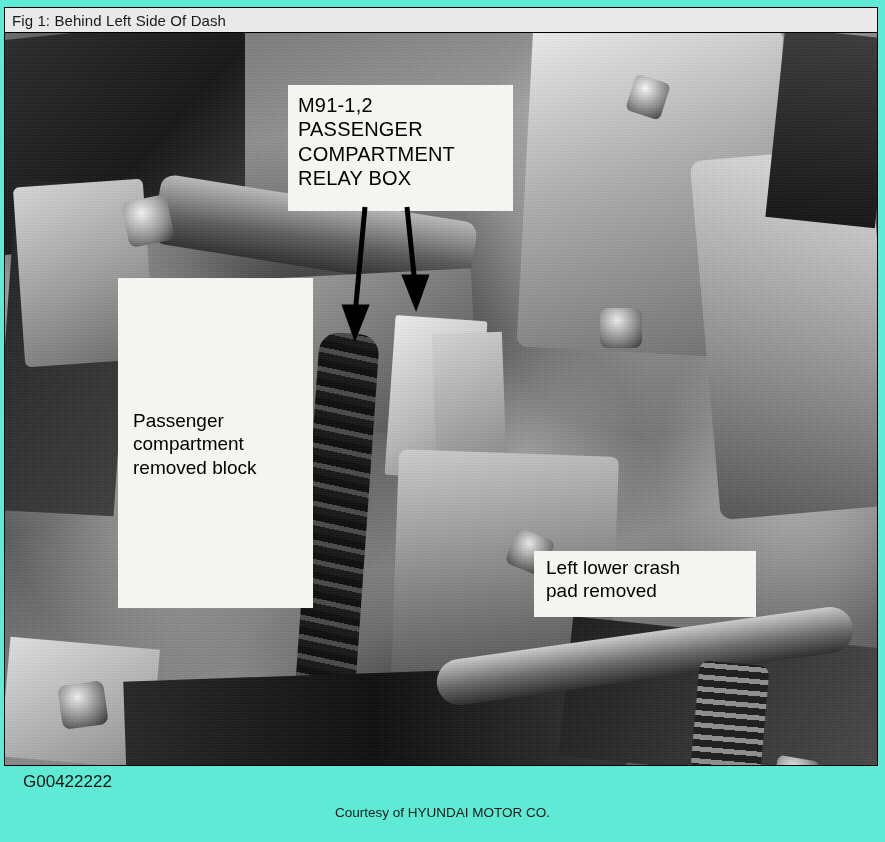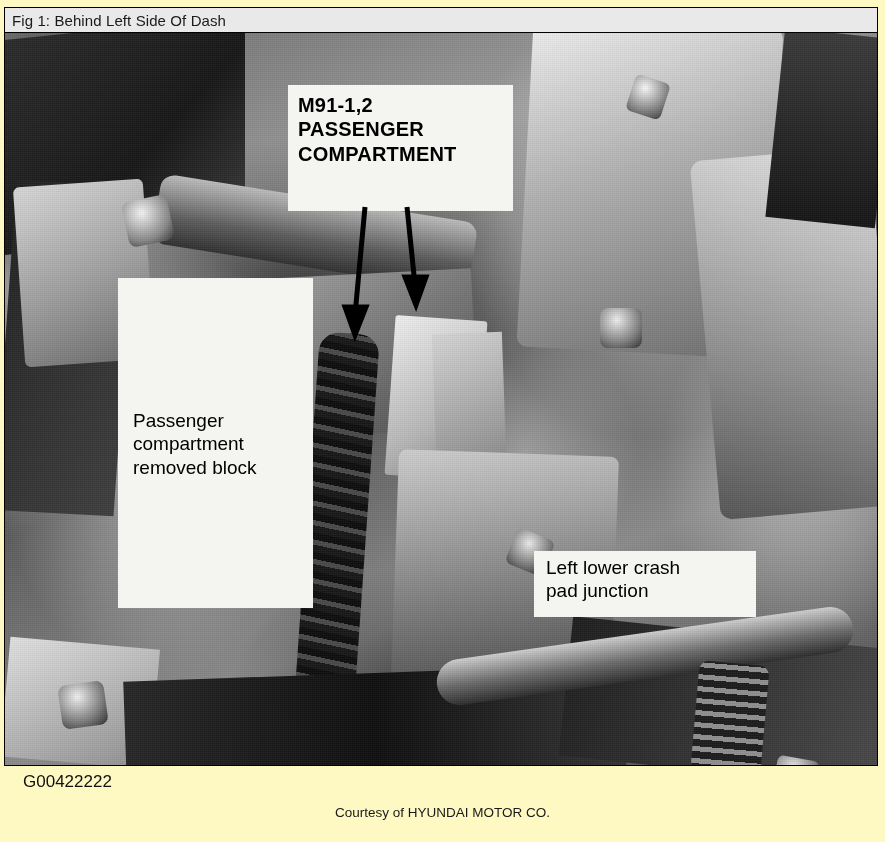--- a/index.html
+++ b/index.html
@@ -12,21 +12,21 @@
     height: 842px;
     font-family: "Liberation Sans", sans-serif;
     overflow: hidden;
   }
 
   .page {
     position: relative;
     width: 885px;
     height: 842px;
     box-sizing: border-box;
-    background: #fef9c3;
+    background: #5eead4;
   }
 
   
   .caption-bar {
     position: absolute;
     left: 4px;
     top: 7px;
     width: 874px;
     height: 26px;
     background: #e9e9e9;
@@ -192,21 +192,21 @@
     padding: 5px 9px;
     box-sizing: border-box;
     line-height: 1.22;
   }
 
   .label-m91 {
     left: 283px;
     top: 52px;
     width: 225px;
     height: 126px;
-    font-weight: bold;
+    font-weight: normal;
     font-size: 20px;
     letter-spacing: 0.2px;
     padding-top: 8px;
     padding-left: 10px;
   }
 
   .label-junction {
     left: 113px;
     top: 245px;
     width: 195px;
@@ -288,20 +288,21 @@
     <div class="shape s-bolt3"></div>
     <div class="shape s-bolt4"></div>
     <div class="shape s-bolt5"></div>
     <div class="shape s-bolt6"></div>
     <div class="grain"></div>
 
     <div class="label-box label-m91">
       <div>M91-1,2</div>
       <div>PASSENGER</div>
       <div>COMPARTMENT</div>
+      <div>RELAY BOX</div>
     </div>
 
     <svg class="arrow" style="left:330px; top:170px; width:110px; height:145px;" viewBox="0 0 110 145">
       <g stroke="#000000" stroke-width="5" fill="#000000">
         <line x1="30" y1="4" x2="20" y2="112"></line>
         <polygon points="20,132 10,104 31,104"></polygon>
         <line x1="72" y1="4" x2="80" y2="82"></line>
         <polygon points="81,102 70,74 91,74"></polygon>
       </g>
     </svg>
@@ -309,20 +310,20 @@
     <div class="label-box label-junction">
       <div class="jtext">
         <div>Passenger</div>
         <div>compartment</div>
         <div>removed block</div>
       </div>
     </div>
 
     <div class="label-box label-crash">
       <div>Left lower crash</div>
-      <div>pad junction</div>
+      <div>pad removed</div>
     </div>
   </div>
 
   <div class="footer-code">G00422222</div>
   <div class="footer-courtesy">Courtesy of HYUNDAI MOTOR CO.</div>
 
 </div>
 
 </body></html>

